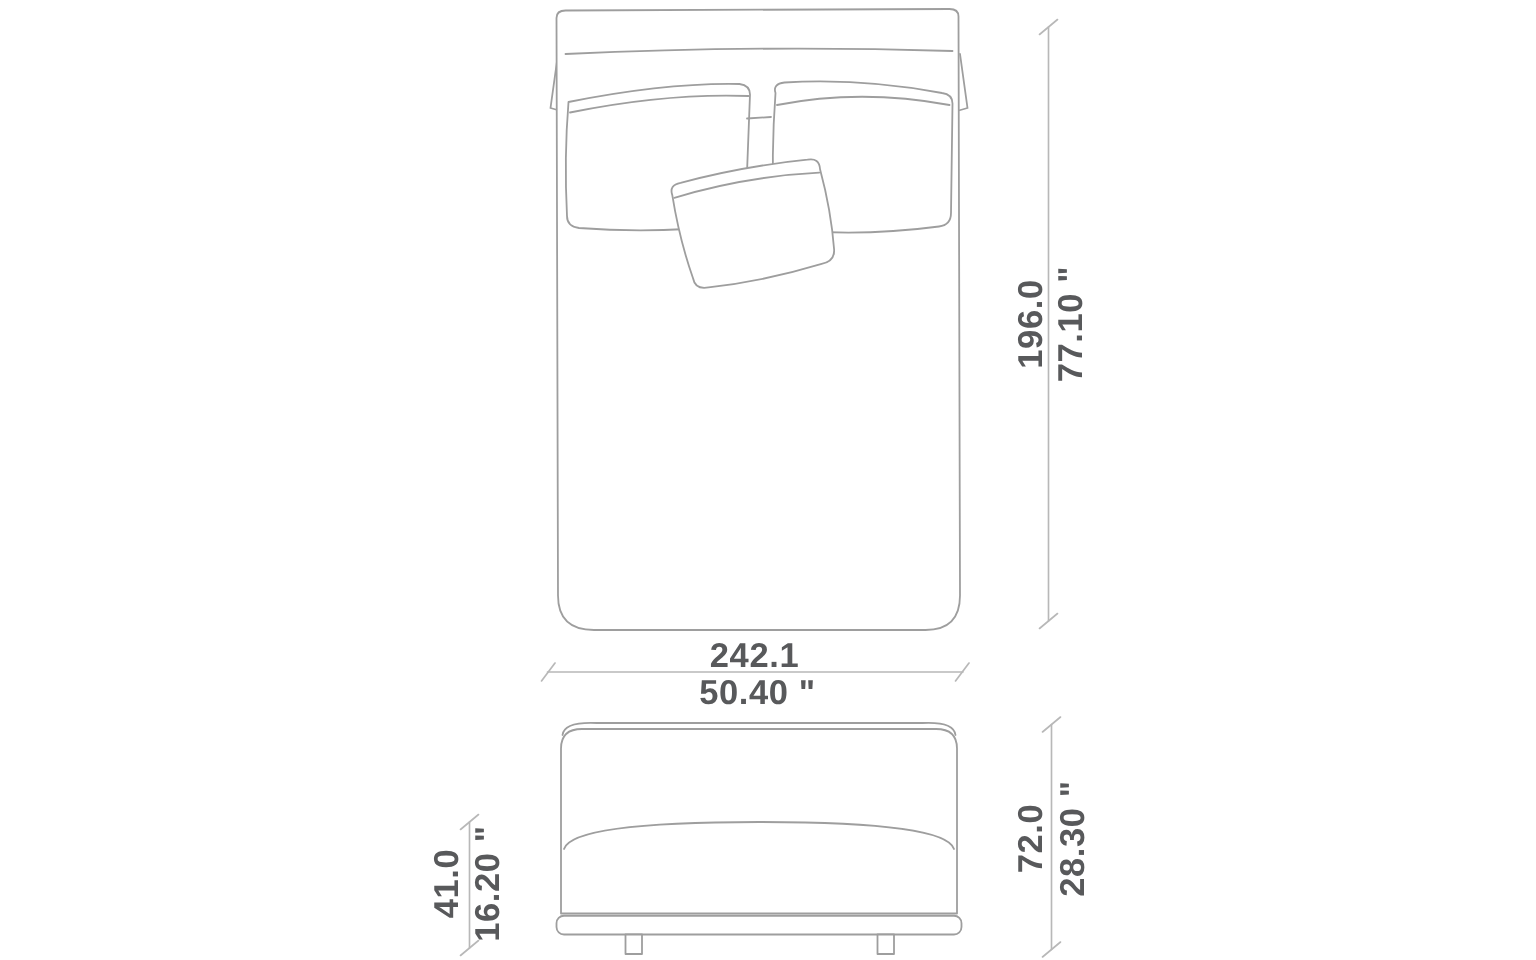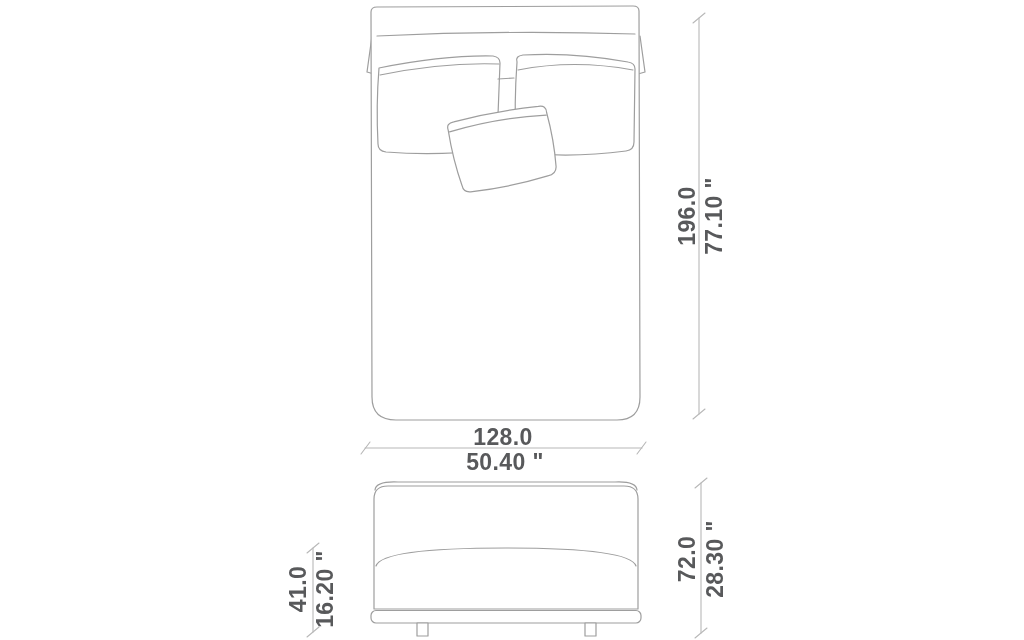--- a/index.html
+++ b/index.html
@@ -126,21 +126,21 @@
         <path class="dimline" d="M 313,548 L 313,632"></path>
         <path class="dimline" d="M 307,553 L 319,543"></path>
         <path class="dimline" d="M 307,637 L 319,627"></path>
       </g>
     </g>
   </svg>
 
   <div class="dim-label rot" style="left:687px; top:216px;">196.0</div>
   <div class="dim-label rot" style="left:714px; top:216px;">77.10 "</div>
 
-  <div class="dim-label" style="left:503px; top:437px;">128.0</div>
+  <div class="dim-label" style="left:503px; top:437px;">242.1</div>
   <div class="dim-label" style="left:505px; top:462px;">50.40 "</div>
 
   <div class="dim-label rot" style="left:687px; top:559px;">72.0</div>
   <div class="dim-label rot" style="left:715px; top:559px;">28.30 "</div>
 
   <div class="dim-label rot" style="left:298px; top:589px;">41.0</div>
   <div class="dim-label rot" style="left:325px; top:589px;">16.20 "</div>
 
 </div>
 

